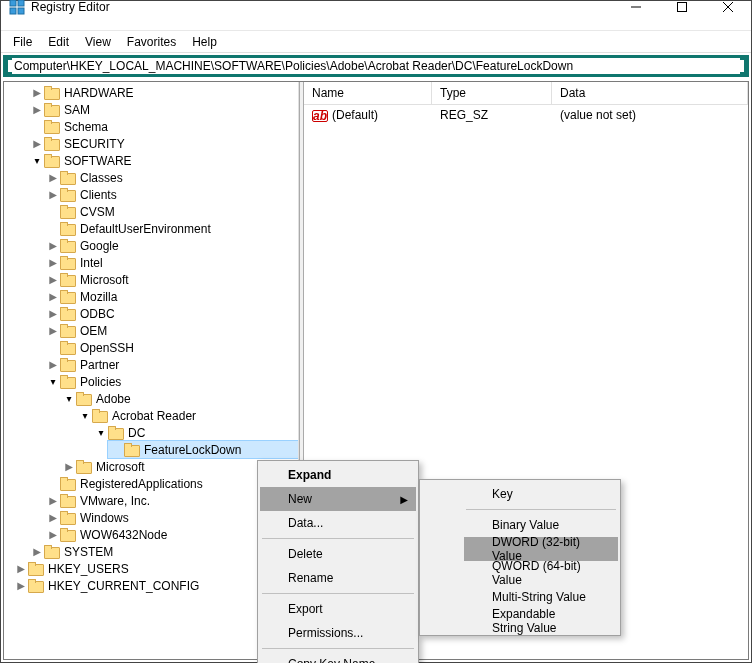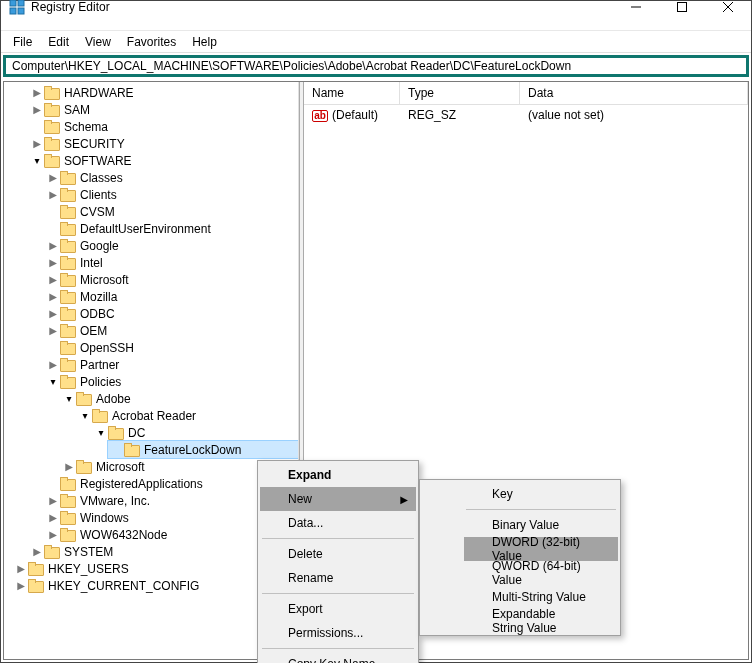--- a/index.html
+++ b/index.html
@@ -5,49 +5,49 @@
 * { box-sizing: border-box; font-family: "Segoe UI", Tahoma, sans-serif; font-size: 12px; }
 body { margin: 0; padding: 0; background: #fff; }
 .window { width: 752px; height: 663px; border: 1px solid #444; display: flex; flex-direction: column; background: #fff; position: relative; }
 .titlebar { height: 30px; display: flex; align-items: center; padding: 0 0 17px 8px; border-bottom: 1px solid #e8e8e8; }
 .title-icon { width: 16px; height: 16px; margin-right: 6px; display: inline-flex; align-items: center; justify-content: center; }
 .title-text { flex: 1; font-size: 12px; }
 .win-controls { display: flex; }
 .win-btn { width: 46px; height: 30px; display: flex; align-items: center; justify-content: center; color: #000; }
 .menubar { height: 22px; display: flex; align-items: center; padding: 0 4px; border-bottom: 1px solid #e0e0e0; }
 .menubar-item { padding: 2px 8px; cursor: default; }
-.addressbar { height: 22px; border: 3px solid #0f766e; margin: 2px; display: flex; align-items: center; padding: 0 4px; background: #fff; }
+.addressbar { height: 22px; border: 5px solid #0f766e; margin: 2px; display: flex; align-items: center; padding: 0 4px; background: #fff; }
 .addressbar-text { font-size: 12px; width: 100%; outline: none; border: none; }
 .content { flex: 1; display: flex; border: 1px solid #7a7a7a; margin: 2px; overflow: hidden; }
 .tree-pane { width: 295px; overflow: auto; border-right: 1px solid #e0e0e0; padding: 2px 0; position: relative; }
 .splitter { width: 5px; background: #f0f0f0; cursor: ew-resize; border-right:1px solid #aaa;border-left:1px solid #aaa; }
 .list-pane { flex: 1; overflow: auto; }
 .list-header { display: flex; border-bottom: 1px solid #e0e0e0; }
 .list-header-cell { padding: 4px 8px; border-right: 1px solid #e0e0e0; background: #fff; }
 .list-row { display: flex; align-items: center; height: 20px; }
 .list-cell { padding: 1px 8px; }
-.ab-icon { width:16px; height:12px; display:inline-block; margin-right:4px; border:1px solid #c00; color:#c00; font-size:10px; font-weight:bold; text-align:center; line-height:10px; border-radius:2px; vertical-align:middle;}
+.ab-icon { width:16px; height:12px; display:inline-block; margin-right:4px; border:1px solid #c00; color:#c00; font-size:12px; font-weight:bold; text-align:center; line-height:10px; border-radius:2px; vertical-align:middle;font-style:italic;}
 .tree { list-style: none; margin: 0; padding: 0; }
 .tree ul { list-style: none; margin: 0; padding: 0 0 0 16px; }
 .tree li { white-space: nowrap; }
 .tree-row { display: flex; align-items: center; height: 17px; padding-left: 2px; cursor: default; }
 .tree-row.selected { background: #cce8ff; outline: 1px solid #99d1ff; }
 .expander { width: 14px; height: 14px; display: inline-flex; align-items: center; justify-content: center; font-size: 10px; color: #777; cursor: pointer; }
 .expander.open { color: #000; }
 .expander.none { visibility: hidden; }
 .folder-icon { width: 16px; height: 14px; margin: 0 4px 0 0; display:inline-block; position:relative; }
 .folder-icon::before { content:""; position:absolute; left:0; top:2px; width:14px; height:10px; background:#ffe08a; border:1px solid #d6a84c; border-radius:1px; }
 .folder-icon::after { content:""; position:absolute; left:0; top:0; width:6px; height:3px; background:#ffe08a; border:1px solid #d6a84c; border-bottom:none; border-radius:1px 1px 0 0;}
 .context-menu { position: absolute; background: #f0f0f0; border: 1px solid #a0a0a0; box-shadow: 3px 3px 6px rgba(0,0,0,0.25); padding: 2px; z-index: 10; }
 .ctx-item { display: flex; align-items: center; height: 24px; padding: 0 28px 0 28px; cursor: default; position: relative; font-size: 12px; }
 .ctx-item.bold { font-weight: bold; }
 .ctx-item:hover, .ctx-item.hovered { background: #a3a3a3; }
 .ctx-item .arrow { position: absolute; right: 8px; font-size: 10px; }
 .ctx-sep { height: 1px; background: #c0c0c0; margin: 3px 2px; }
-.col-name{width:96px}.col-type{width:120px}.col-data{flex:1}
+.col-name{width:128px}.col-type{width:120px}.col-data{flex:1}
 </style>
 </head>
 <body>
 
 <div class="window">
 
   <div class="titlebar">
     <span class="title-icon">
       <svg width="16" height="16" viewBox="0 0 16 16">
           <rect x="1" y="1" width="6" height="6" fill="#3a9bdc" stroke="#1c6ea4"></rect>

